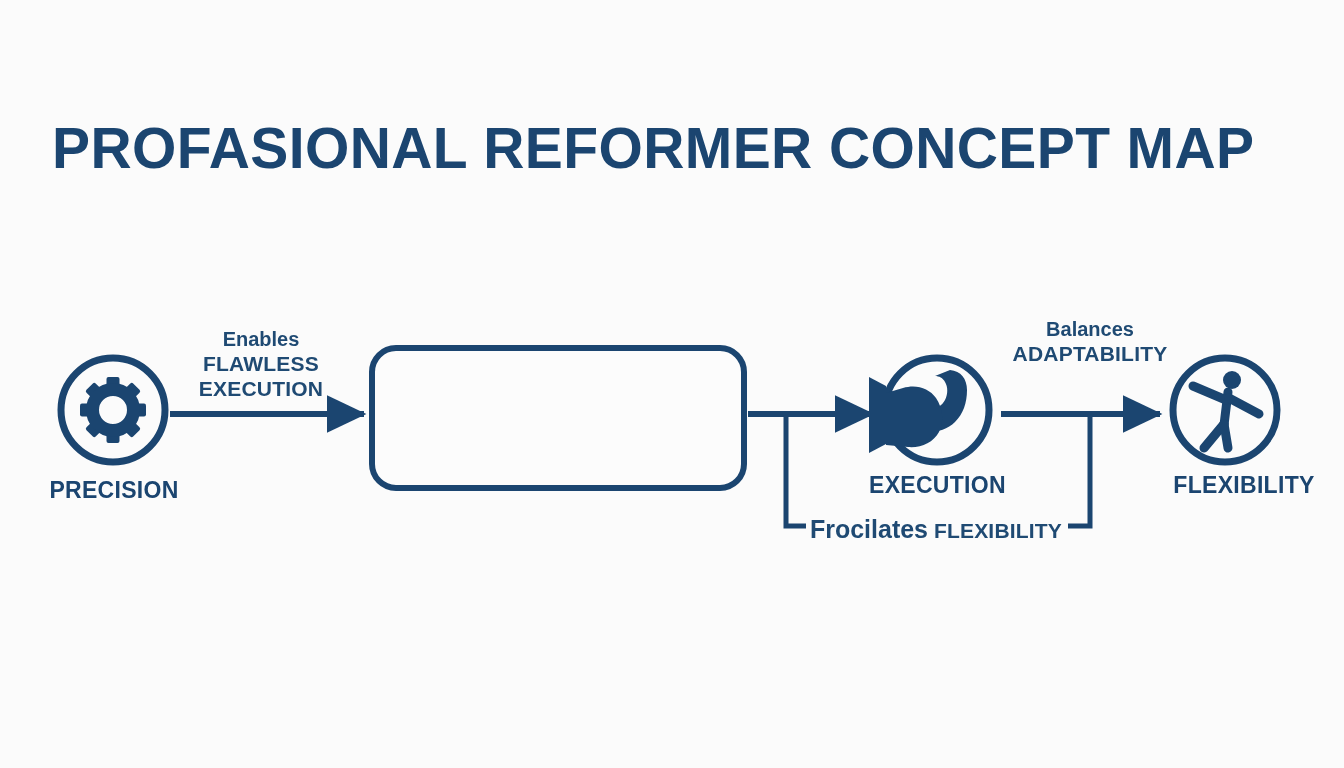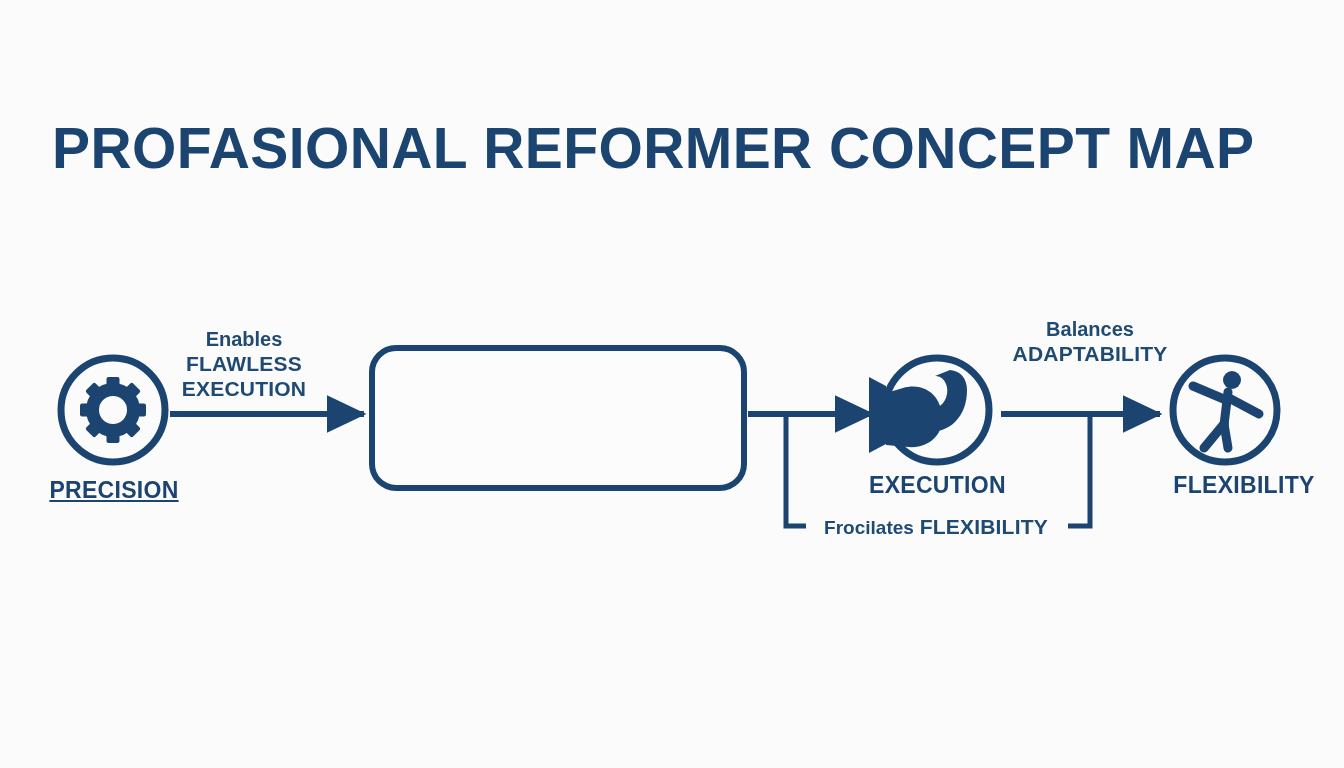--- a/index.html
+++ b/index.html
@@ -51,21 +51,21 @@
   
   .node-label {
     position: absolute;
     font-size: 23px;
     font-weight: 700;
     color: #1b4570;
     letter-spacing: 0.3px;
     white-space: nowrap;
     text-align: center;
   }
-  #label-precision   { left: 46px;  top: 461px; width: 136px; text-decoration: underline; }
+  #label-precision   { left: 46px;  top: 461px; width: 136px; }
   #label-strength    { left: 869px; top: 456px; width: 135px; }
   #label-flexibility { left: 1164px;top: 456px; width: 160px; }
 
   
   .center-box-text {
     position: absolute;
     left: 372px;
     top: 352px;
     width: 372px;
     text-align: center;
@@ -96,30 +96,30 @@
     font-size: 21px;
     font-weight: 700;
     letter-spacing: 0.2px;
   }
   .edge-label.inline-row {
     font-size: 21px;
     font-weight: 700;
   }
   .edge-label.inline-row .soft {
     display: inline;
-    font-size: 19px;
+    font-size: 25px;
     font-weight: 600;
   }
   .edge-label.inline-row .hard {
     display: inline;
     font-size: 21px;
     font-weight: 700;
   }
 
-  #edge-label-enables      { left: 163px; top: 311px; width: 162px; }
+  #edge-label-enables      { left: 180px; top: 311px; width: 162px; }
   #edge-label-balances     { left: 1000px;top: 301px; width: 180px; }
   #edge-label-facilitates  { left: 800px; top: 498px; width: 272px; text-align: center; }
 </style>
 </head>
 <body>
 
 <div id="canvas">
 
   <div class="page-title">PROFASIONAL REFORMER CONCEPT MAP</div>
 

